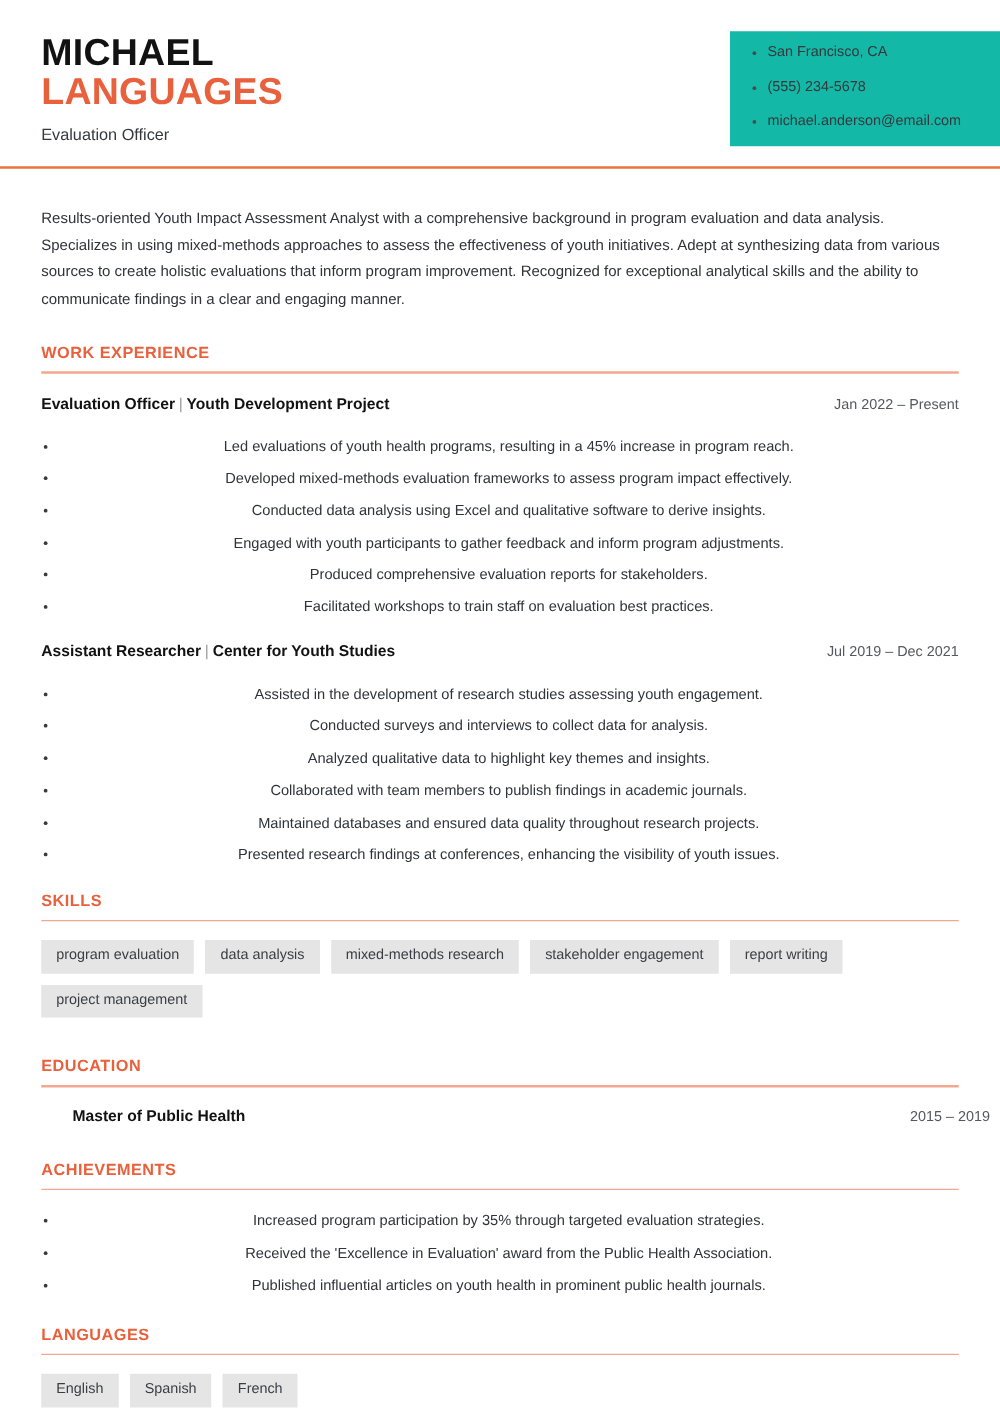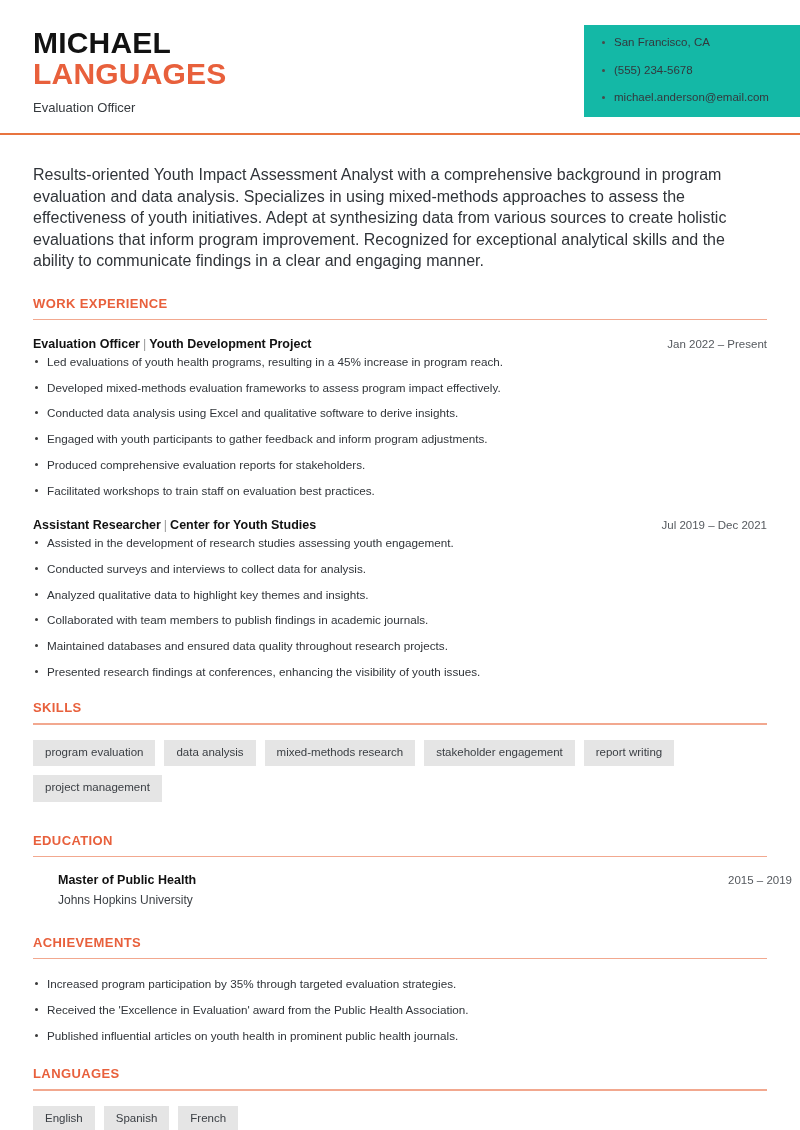--- a/index.html
+++ b/index.html
@@ -75,21 +75,21 @@
 
   
   .content {
     position: absolute;
     left: 0; top: 135px;
     width: 800px;
     padding: 0 33px;
   }
   .summary {
     margin: 29px 0 0 0;
-    font-size: 16px;
+    font-size: 12px;
     line-height: 21.5px;
     color: #303439;
     width: 735px;
   }
 
   .section { margin-top: 25px; }
   .section-title {
     font-size: 13px;
     font-weight: bold;
     color: #e8603c;
@@ -130,22 +130,23 @@
   }
   .entry-sub {
     font-size: 12px;
     color: #3b3f44;
     margin-top: 5px;
     line-height: 1.2;
   }
 
   ul.bullets {
     list-style: none;
-    margin: 4px 0 0 0;
+    margin: 21px 0 0 0;
     padding: 0;
+    text-align: center;
   }
   ul.bullets li {
     position: relative;
     padding-left: 14px;
     font-size: 11.7px;
     color: #303439;
     line-height: 1;
     margin-bottom: 14px;
   }
   ul.bullets li:last-child { margin-bottom: 0; }
@@ -255,21 +256,20 @@
     </div>
 
     <div class="section education" style="margin-top:23px;">
       <h2 class="section-title">EDUCATION</h2>
       <div class="section-rule"></div>
       <div class="entry">
         <div class="entry-head">
           <div class="entry-title">Master of Public Health</div>
           <div class="entry-date">2015 – 2019</div>
         </div>
-        <div class="entry-sub">Johns Hopkins University</div>
       </div>
     </div>
 
     <div class="section achievements" style="margin-top:28px;">
       <h2 class="section-title">ACHIEVEMENTS</h2>
       <div class="section-rule"></div>
       <ul class="bullets">
         <li>Increased program participation by 35% through targeted evaluation strategies.</li>
         <li>Received the 'Excellence in Evaluation' award from the Public Health Association.</li>
         <li>Published influential articles on youth health in prominent public health journals.</li>

